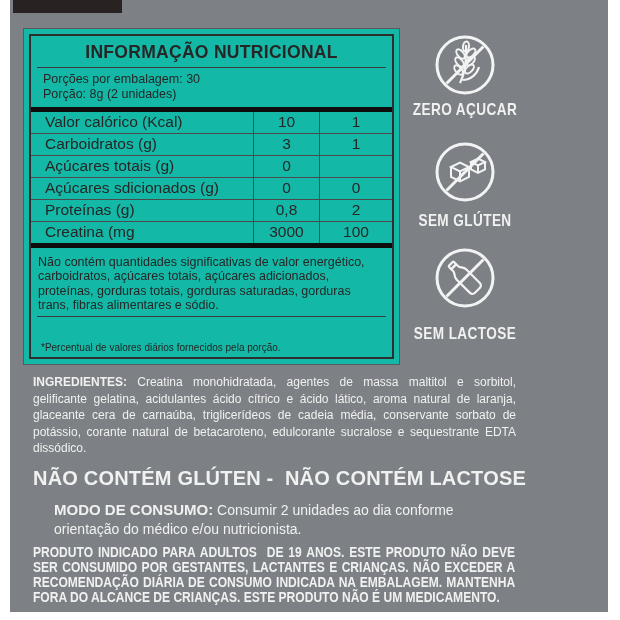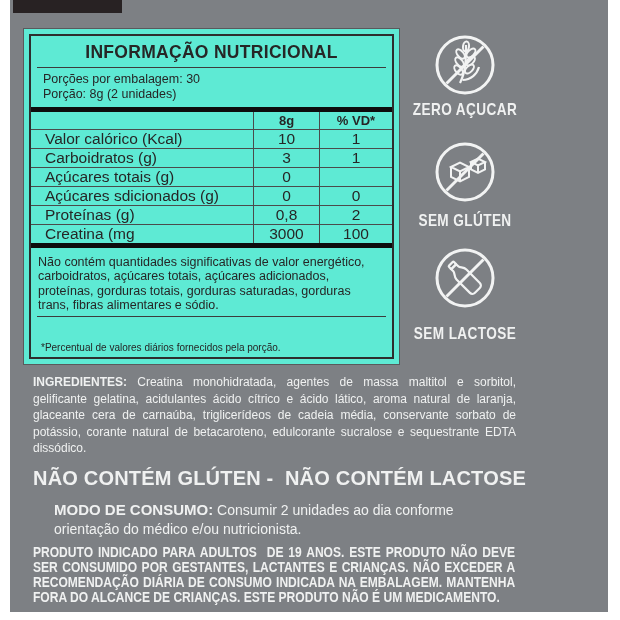--- a/index.html
+++ b/index.html
@@ -7,21 +7,21 @@
     width:620px;height:620px;position:relative;background:#ffffff;
     font-family:"Liberation Sans", sans-serif;overflow:hidden;
   }
   
   .panel{position:absolute;left:10px;top:0;width:598px;height:612px;background:#7d8084;}
   .dark-tab{position:absolute;left:3px;top:0;width:109px;height:13px;background:#282223;}
 
   
   .nutri-box{
     position:absolute;left:23px;top:28px;width:377px;height:337px;
-    background:#5eead4;border:1px solid #595a5c;box-sizing:border-box;padding:5px;
+    background:#14b8a6;border:1px solid #595a5c;box-sizing:border-box;padding:5px;
   }
   .frame{
     border:2px solid #2e2e2e;box-sizing:border-box;height:100%;
     display:flex;flex-direction:column;color:#262626;overflow:hidden;
   }
   .nl-title{text-align:center;font-weight:bold;font-size:17.5px;letter-spacing:.3px;padding:6px 0 4px;}
   .nl-rule{border-top:1px solid #3c3c3c;margin:0 6px;height:0;}
   .nl-servings{font-size:12.5px;line-height:1.2;padding:4px 0 5px 12px;}
   .nl-thick{height:5px;background:#0d0d0d;flex:none;}
   .nl-row{display:grid;grid-template-columns:1fr 66px 73px;align-items:stretch;}
@@ -70,25 +70,20 @@
 <div class="nutri-box">
   <div class="frame">
     <div class="nl-title">INFORMAÇÃO NUTRICIONAL</div>
     <div class="nl-rule"></div>
     <div class="nl-servings">
       <div>Porções por embalagem: 30</div>
       <div>Porção: 8g (2 unidades)</div>
     </div>
     <div class="nl-thick"></div>
 
-    <div class="nl-row head">
-      <div class="c-label"></div>
-      <div class="c-val">8g</div>
-      <div class="c-val">% VD*</div>
-    </div>
 
     <div class="nl-row data">
       <div class="c-label">Valor calórico (Kcal)</div>
       <div class="c-val">10</div>
       <div class="c-val">1</div>
     </div>
     <div class="nl-row data">
       <div class="c-label">Carboidratos (g)</div>
       <div class="c-val">3</div>
       <div class="c-val">1</div>

